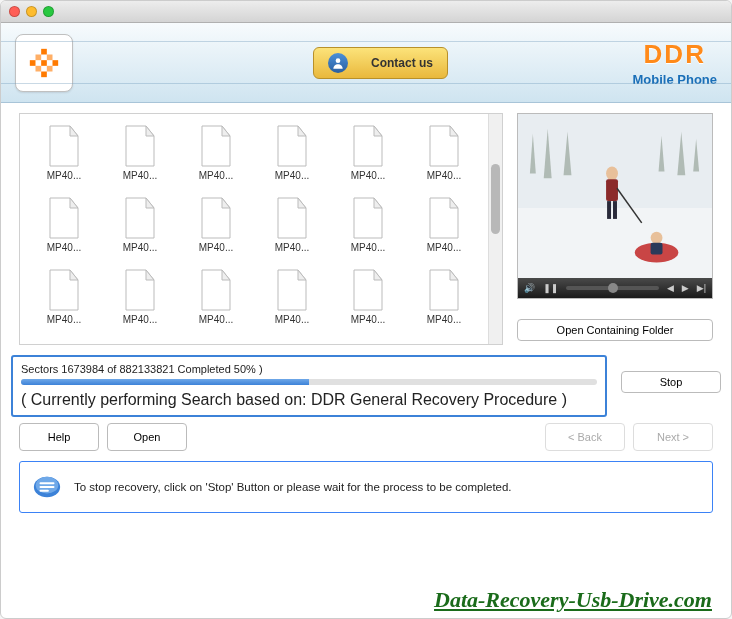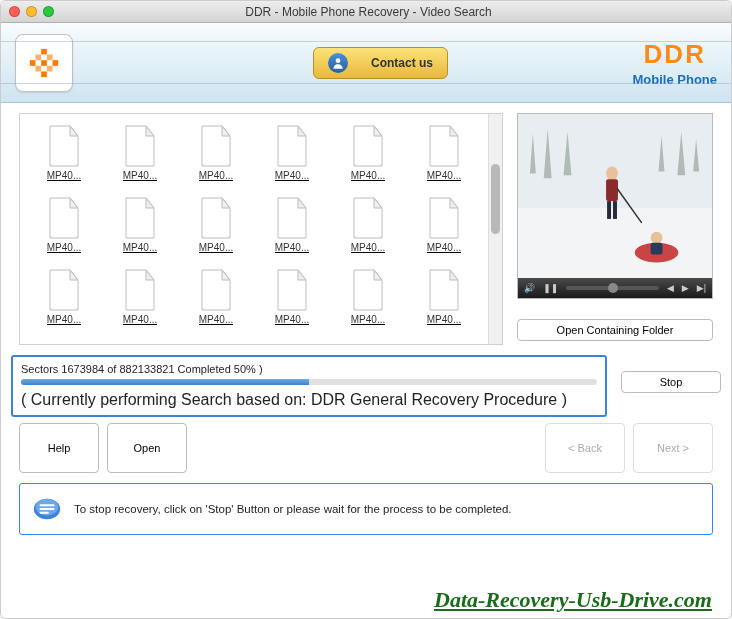--- a/index.html
+++ b/index.html
@@ -17,21 +17,21 @@
 .header::before { top: 18px; }
 .header::after { bottom: 18px; }
 .logo-box { width: 58px; height: 58px; background: #fff; border: 1px solid #c0c0c0; border-radius: 8px; display: flex; align-items: center; justify-content: center; box-shadow: 0 1px 2px rgba(0,0,0,.1); }
 .logo-box svg { width: 34px; height: 34px; }
 .contact-btn { margin-left: 240px; background: linear-gradient(#fce37a, #e9b83c); border: 1px solid #b8902a; border-radius: 6px; padding: 5px 14px; display: flex; align-items: center; gap: 23px; font-size: 12px; font-weight: bold; color: #333; cursor: pointer; }
 .contact-btn .avatar { width: 20px; height: 20px; border-radius: 50%; background: linear-gradient(#4a90d9, #2a5fa0); display: flex; align-items: center; justify-content: center; }
 .brand { margin-left: auto; text-align: center; }
 .brand .ddr { font-family: Arial Black, Arial; font-size: 26px; font-weight: 900; color: #ff8a1a; letter-spacing: 2px; text-shadow: 0 1px 0 #fff; }
 .brand .sub { color: #1a6fb8; font-size: 13px; font-weight: bold; margin-top: 2px; }
 .content { padding: 10px 18px 6px 18px; display: flex; gap: 14px; }
-.left-panel { flex: 1; text-decoration: underline; }
+.left-panel { flex: 1; }
 .file-grid-wrap { border: 1px solid #d0d0d0; height: 232px; position: relative; display: flex; background: #fff; }
 .file-grid { flex: 1; padding: 10px 8px; display: grid; grid-template-columns: repeat(6, 1fr); gap: 6px 4px; overflow: hidden; }
 .file-item { display: flex; flex-direction: column; align-items: center; gap: 2px; cursor: pointer; }
 .file-icon { width: 40px; height: 44px; position: relative; }
 .file-icon svg { width: 100%; height: 100%; }
 .file-label { font-size: 10px; color: #333; white-space: nowrap; overflow: hidden; text-overflow: ellipsis; max-width: 56px; }
 .scroll-track { width: 14px; background: #f0f0f0; border-left: 1px solid #ddd; position: relative; }
 .scroll-thumb { position: absolute; top: 50px; left: 2px; right: 2px; height: 70px; background: #b8b8b8; border-radius: 5px; }
 .right-panel { width: 196px; }
 .preview-name { font-size: 11px; color: #333; margin-bottom: 4px; padding-left: 2px; }
@@ -43,39 +43,38 @@
 .vc-knob { position: absolute; left: 45%; top: -3px; width: 10px; height: 10px; background: #888; border-radius: 50%; }
 .open-folder-btn { width: 196px; margin-top: 20px; padding: 4px 8px; background: #fff; border: 1px solid #bbb; border-radius: 4px; font-size: 11px; text-align: center; cursor: pointer; }
 .progress-row { padding: 0 10px; display: flex; gap: 14px; align-items: flex-start; margin-top: 4px; }
 .progress-box { flex: 1; border: 2px solid #3c82d8; border-radius: 3px; padding: 6px 8px; background: #fff; }
 .progress-text { font-size: 11px; color: #222; margin-bottom: 4px; }
 .progress-bar { height: 6px; background: #e0e0e0; border-radius: 3px; overflow: hidden; margin-bottom: 6px; }
 .progress-fill { height: 100%; background: linear-gradient(#6fa8e8, #3c82d8); width: 50%; }
 .progress-sub { font-size: 16px; color: #222; }
 .stop-btn { width: 100px; padding: 4px 8px; background: #fff; border: 1px solid #bbb; border-radius: 4px; font-size: 11px; cursor: pointer; margin-top: 16px; }
 .nav-row { padding: 6px 18px; display: flex; gap: 8px; }
-.nav-btn { padding: 18px 20px; background: #fff; border: 1px solid #bbb; border-radius: 4px; font-size: 11px; cursor: pointer; min-width: 80px; text-align: center; }
+.nav-btn { padding: 7px 20px; background: #fff; border: 1px solid #bbb; border-radius: 4px; font-size: 11px; cursor: pointer; min-width: 80px; text-align: center; }
 .nav-btn.disabled { color: #aaa; border-color: #ddd; }
 .nav-spacer { flex: 1; }
 .hint-box { margin: 4px 18px 8px 18px; border: 1px solid #3b82f6; border-radius: 3px; padding: 10px 12px; display: flex; align-items: center; gap: 12px; background: #fff; }
 .hint-icon { width: 30px; height: 30px; flex-shrink: 0; }
 .hint-text { font-size: 11.5px; color: #222; }
 .watermark { position: absolute; bottom: 6px; right: 20px; font-family: "Times New Roman", serif; font-style: italic; font-weight: bold; font-size: 22px; color: #1a6b1a; text-shadow: 0 1px 0 #fff, 0 0 3px #fff; text-decoration: underline; }
 </style>
 </head>
 <body>
 
 <div class="window">
   <div class="titlebar">
     <div class="traffic">
       <div class="dot red"></div>
       <div class="dot yellow"></div>
       <div class="dot green"></div>
     </div>
-    <div class="title-text">DDR - Mobile Phone Recovery - Video Search</div>
   </div>
 
   <div class="header">
     <div class="logo-box">
       <svg viewBox="0 0 24 24">
           <g fill="#ff7a00">
             <rect x="10" y="2" width="4" height="4"></rect>
             <rect x="2" y="10" width="4" height="4"></rect>
             <rect x="18" y="10" width="4" height="4"></rect>
             <rect x="10" y="18" width="4" height="4"></rect>

